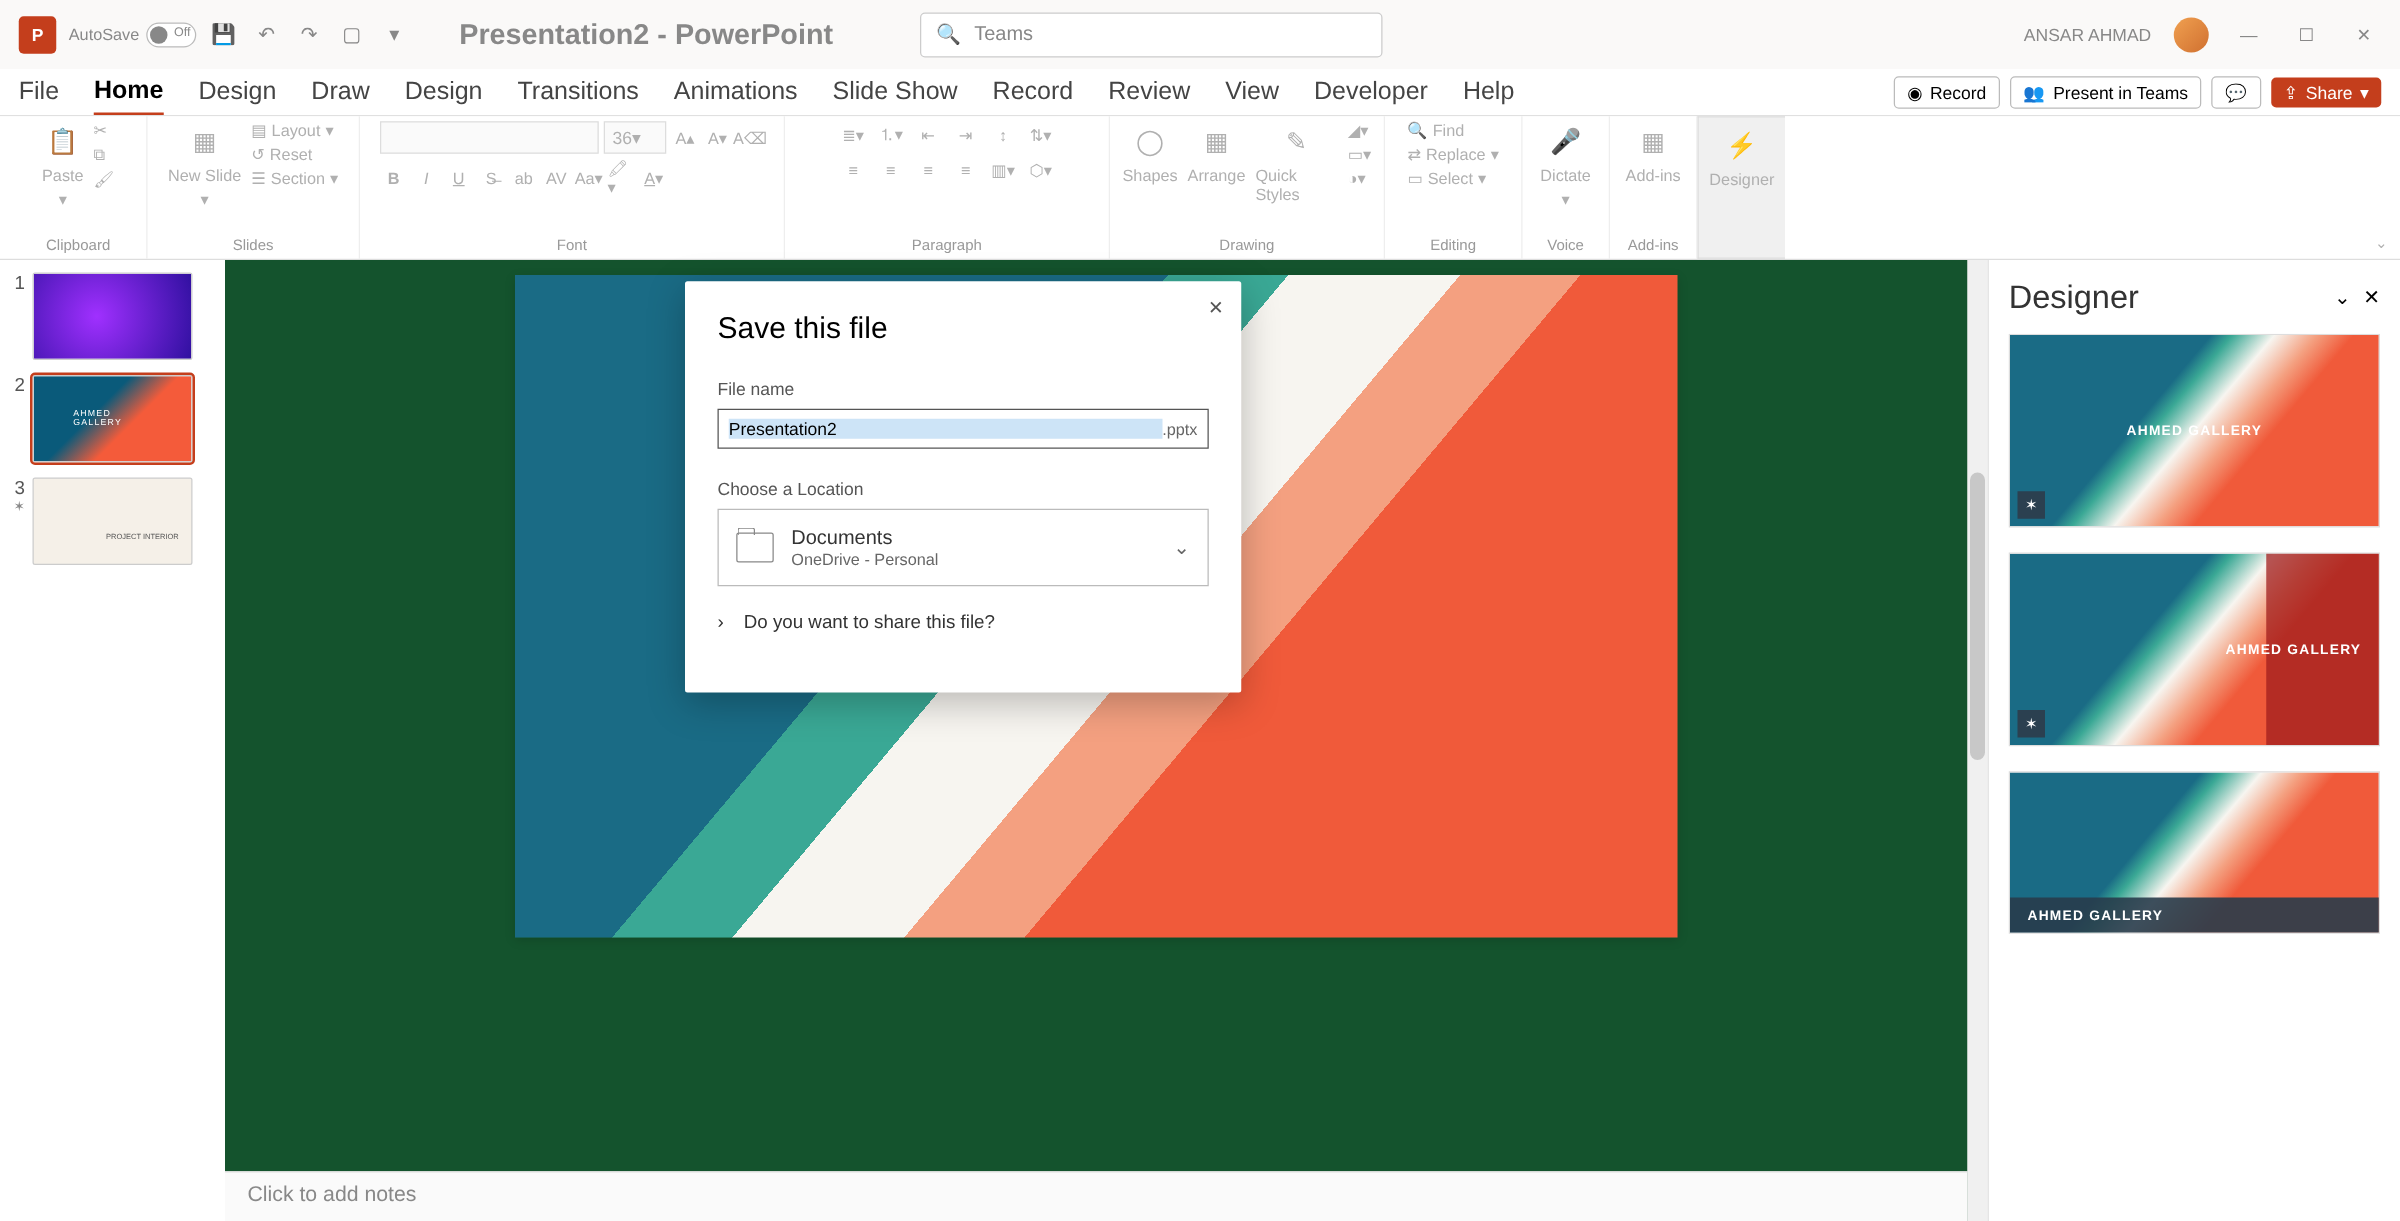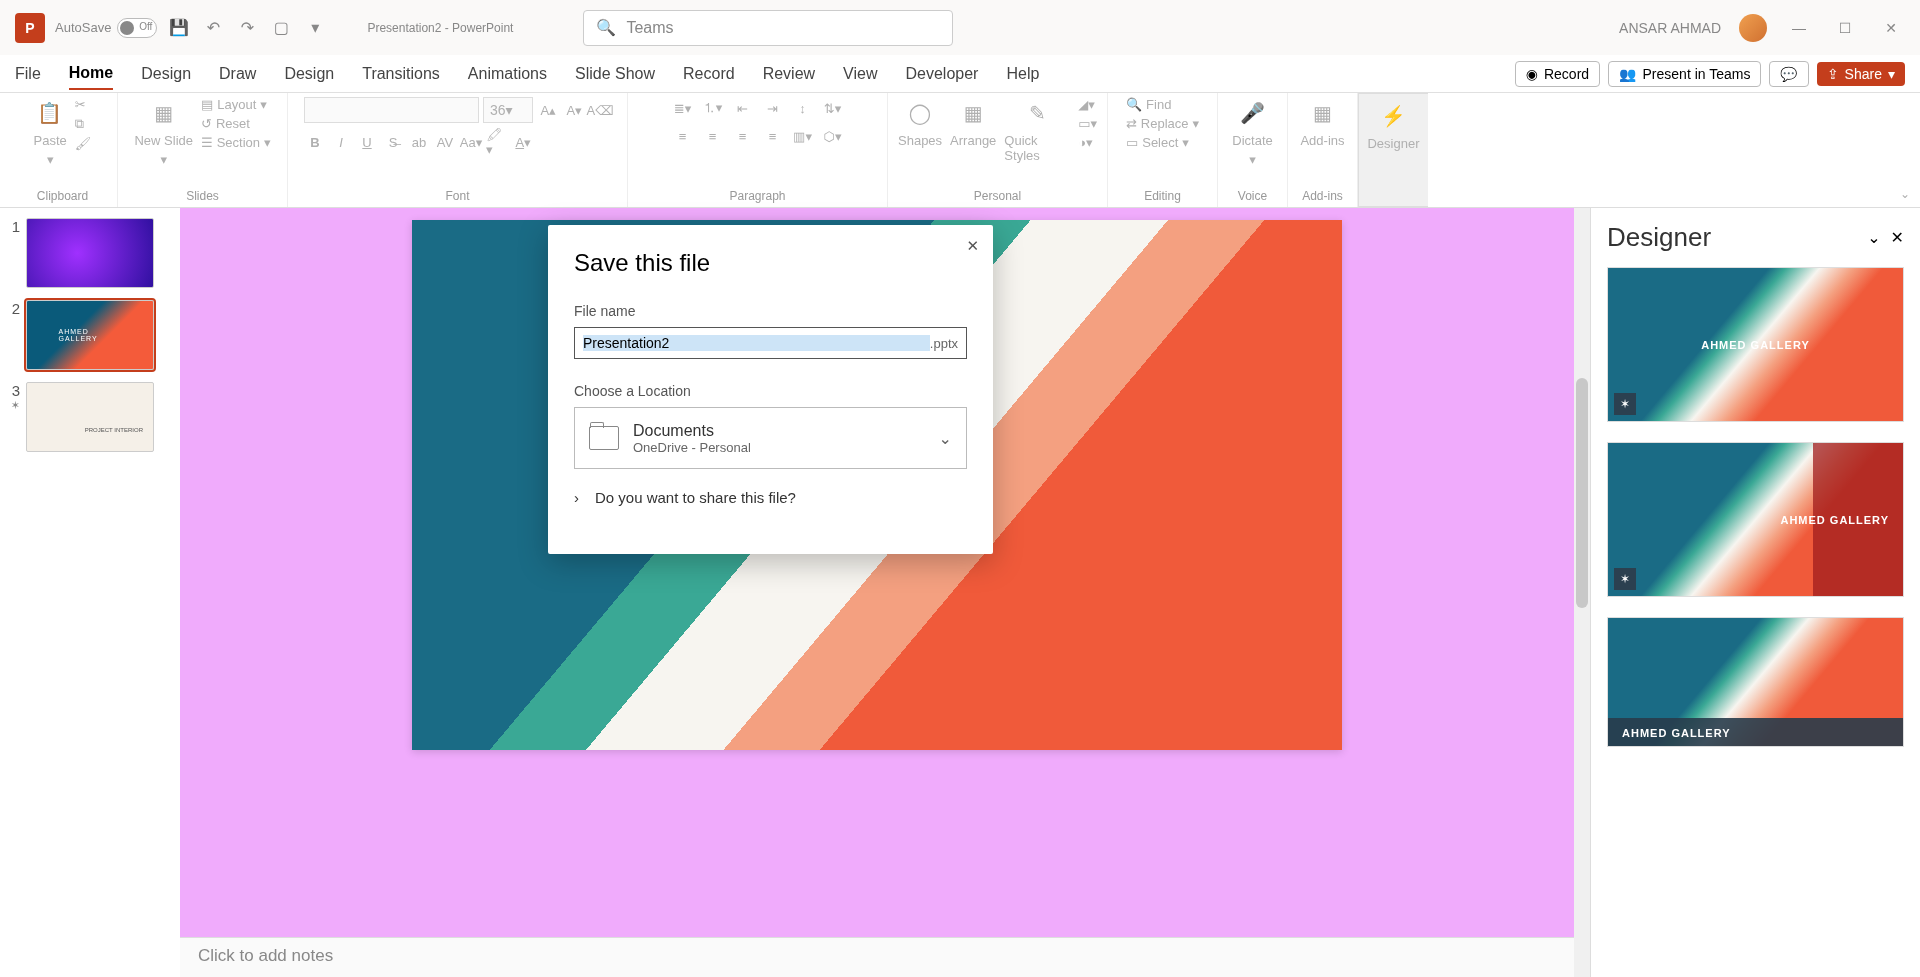--- a/index.html
+++ b/index.html
@@ -6,30 +6,30 @@
 body { background: #f3f3f3; width: 1920px; height: 977px; overflow: hidden; position: relative; }
 
 
 .titlebar { height: 55px; background: #faf9f8; display: flex; align-items: center; padding: 0 15px; gap: 10px; }
 .app-icon { width: 30px; height: 30px; background: #c43e1c; border-radius: 4px; display: flex; align-items: center; justify-content: center; color: #fff; font-weight: bold; font-size: 14px; }
 .autosave { display:flex; align-items:center; gap:6px; color:#888; font-size:13px; }
 .toggle-off { width:40px; height:20px; border:1px solid #bbb; border-radius:10px; background:#fff; position:relative; }
 .toggle-off::after{content:"Off"; font-size:10px; position:absolute; right:4px; top:2px; color:#888;}
 .toggle-off::before{content:""; width:14px;height:14px;border-radius:50%;background:#888;position:absolute;left:2px;top:2px;}
 .qat-icon { width:24px; text-align:center; color:#888; font-size:16px; }
-.doc-title { color:#888; font-size:12px; margin-left:30px; }
+.doc-title { color:#888; font-size:23px; margin-left:30px;font-weight:bold; }
 .searchbox { margin-left:60px; width:370px; height:36px; border:1px solid #ccc; border-radius:4px; background:#fff; display:flex; align-items:center; padding:0 12px; color:#888; gap:10px;}
 .titlebar-right { margin-left:auto; display:flex; align-items:center; gap:18px; }
 .user-name{color:#888; font-size:14px;}
 .avatar{width:28px;height:28px;border-radius:50%;background:linear-gradient(135deg,#f0a050,#d07030);}
 .win-btn{width:28px;text-align:center;color:#888;font-size:14px;}
 
 
 .tabs { height:38px; background:#fff; display:flex; align-items:center; padding:0 15px; gap:28px; border-bottom:1px solid #e0e0e0;}
-.tab { font-size:16px; color:#444; cursor:pointer; padding:6px 0;}
+.tab { font-size:20px; color:#444; cursor:pointer; padding:6px 0;}
 .tab.active { color:#000; border-bottom:2px solid #c43e1c; font-weight:600;}
 .tabs-right { margin-left:auto; display:flex; align-items:center; gap:8px;}
 .pill-btn{border:1px solid #bbb;border-radius:4px;padding:4px 10px;font-size:14px;display:flex;align-items:center;gap:6px;background:#fff;}
 .share-btn{background:#c43e1c;color:#fff;border:none;}
 
 
 .ribbon { height:115px; background:#fff; display:flex; border-bottom:1px solid #ddd; padding:0 8px; position:relative;}
 .ribbon * {color:#b0b0b0;}
 .group { border-right:1px solid #eee; padding:4px 10px; display:flex; flex-direction:column; justify-content:space-between; align-items:center;}
 .group-label{font-size:12px;color:#999;text-align:center;padding-top:2px;}
@@ -51,21 +51,21 @@
 .thumb-pane{width:180px;background:#fff;padding:10px 6px;overflow:auto;}
 .thumb-row{display:flex;gap:6px;margin-bottom:12px;align-items:flex-start;}
 .thumb-num{font-size:15px;color:#555;width:14px;text-align:right;}
 .thumb{width:128px;height:70px;border:1px solid #ccc;border-radius:2px;background:#eee;position:relative;overflow:hidden;}
 .thumb.selected{outline:2px solid #c43e1c;}
 .thumb1{background:radial-gradient(circle at 40% 50%,#a030ff,#3010a0);}
 .thumb2{background:linear-gradient(135deg,#0a5a7a 40%,#f45b3a 60%);}
 .thumb3{background:#f5f0e8;}
 .star-mark{font-size:11px;color:#888;}
 
-.canvas-area{flex:1;background:#f0abfc;display:flex;flex-direction:column;position:relative;}
+.canvas-area{flex:1;background:#14532d;display:flex;flex-direction:column;position:relative;}
 .slide-canvas{flex:1;display:flex;justify-content:center;align-items:flex-start;padding:12px 20px;position:relative;}
 .slide{width:930px;height:530px;background:linear-gradient(130deg,#1a6b85 0%,#1a6b85 38%,#3aa895 38%,#3aa895 45%,#f7f5f0 45%,#f7f5f0 55%,#f4a080 55%,#f4a080 62%,#f05a3a 62%);position:relative;box-shadow:0 2px 8px rgba(0,0,0,0.15);}
 .notes-bar{height:40px;border-top:1px solid #ddd;background:#fafafa;padding:8px 18px;color:#888;font-size:17px;}
 
 .scrollbar-v{width:16px;background:#f0f0f0;position:relative;}
 .scroll-thumb{position:absolute;left:2px;width:12px;background:#c8c8c8;border-radius:6px;}
 
 .designer-pane{width:330px;background:#fff;border-left:1px solid #ddd;display:flex;flex-direction:column;}
 .designer-head{display:flex;align-items:center;padding:14px 16px;gap:10px;}
 .designer-head h2{font-size:26px;color:#333;font-weight:400;flex:1;}
@@ -233,21 +233,21 @@
       <div class="vbtn">
           <span class="ic">✎</span>
           <span>Quick Styles</span>
         </div>
       <div class="mini-list">
         <div>◢▾</div>
         <div>▭▾</div>
         <div>◑▾</div>
       </div>
     </div>
-    <div class="group-label">Personal</div>
+    <div class="group-label">Drawing</div>
   </div>
 
   <div class="group" style="width:110px">
     <div class="group-body">
       <div class="mini-list">
         <div>🔍 <span>Find</span></div>
         <div>⇄ <span>Replace</span> ▾</div>
         <div>▭ <span>Select</span> ▾</div>
       </div>
     </div>

